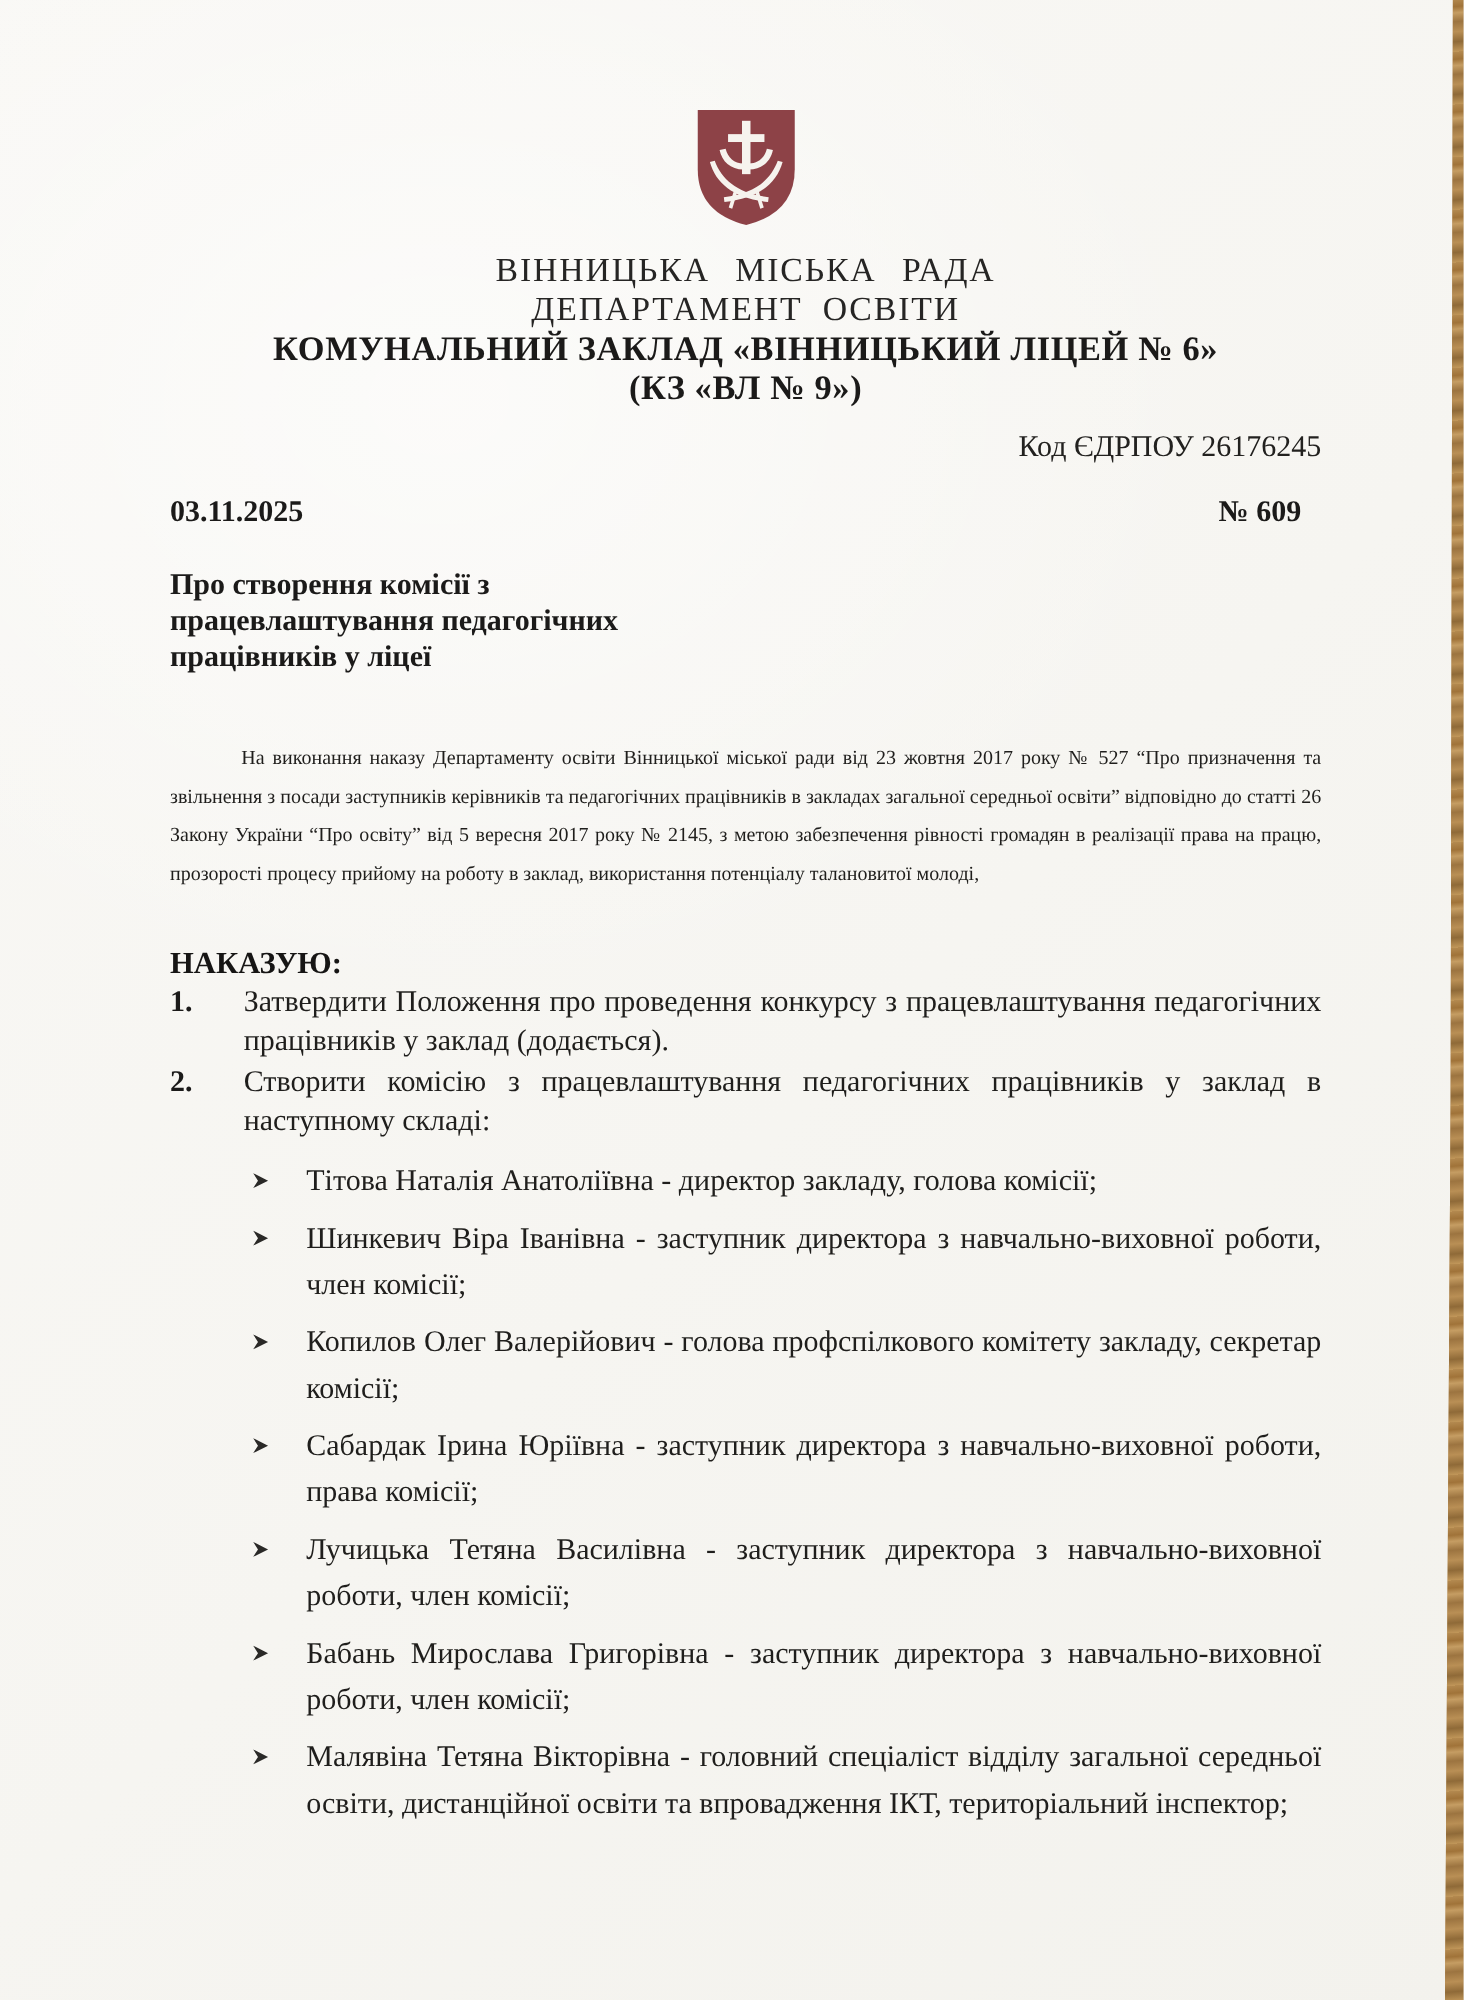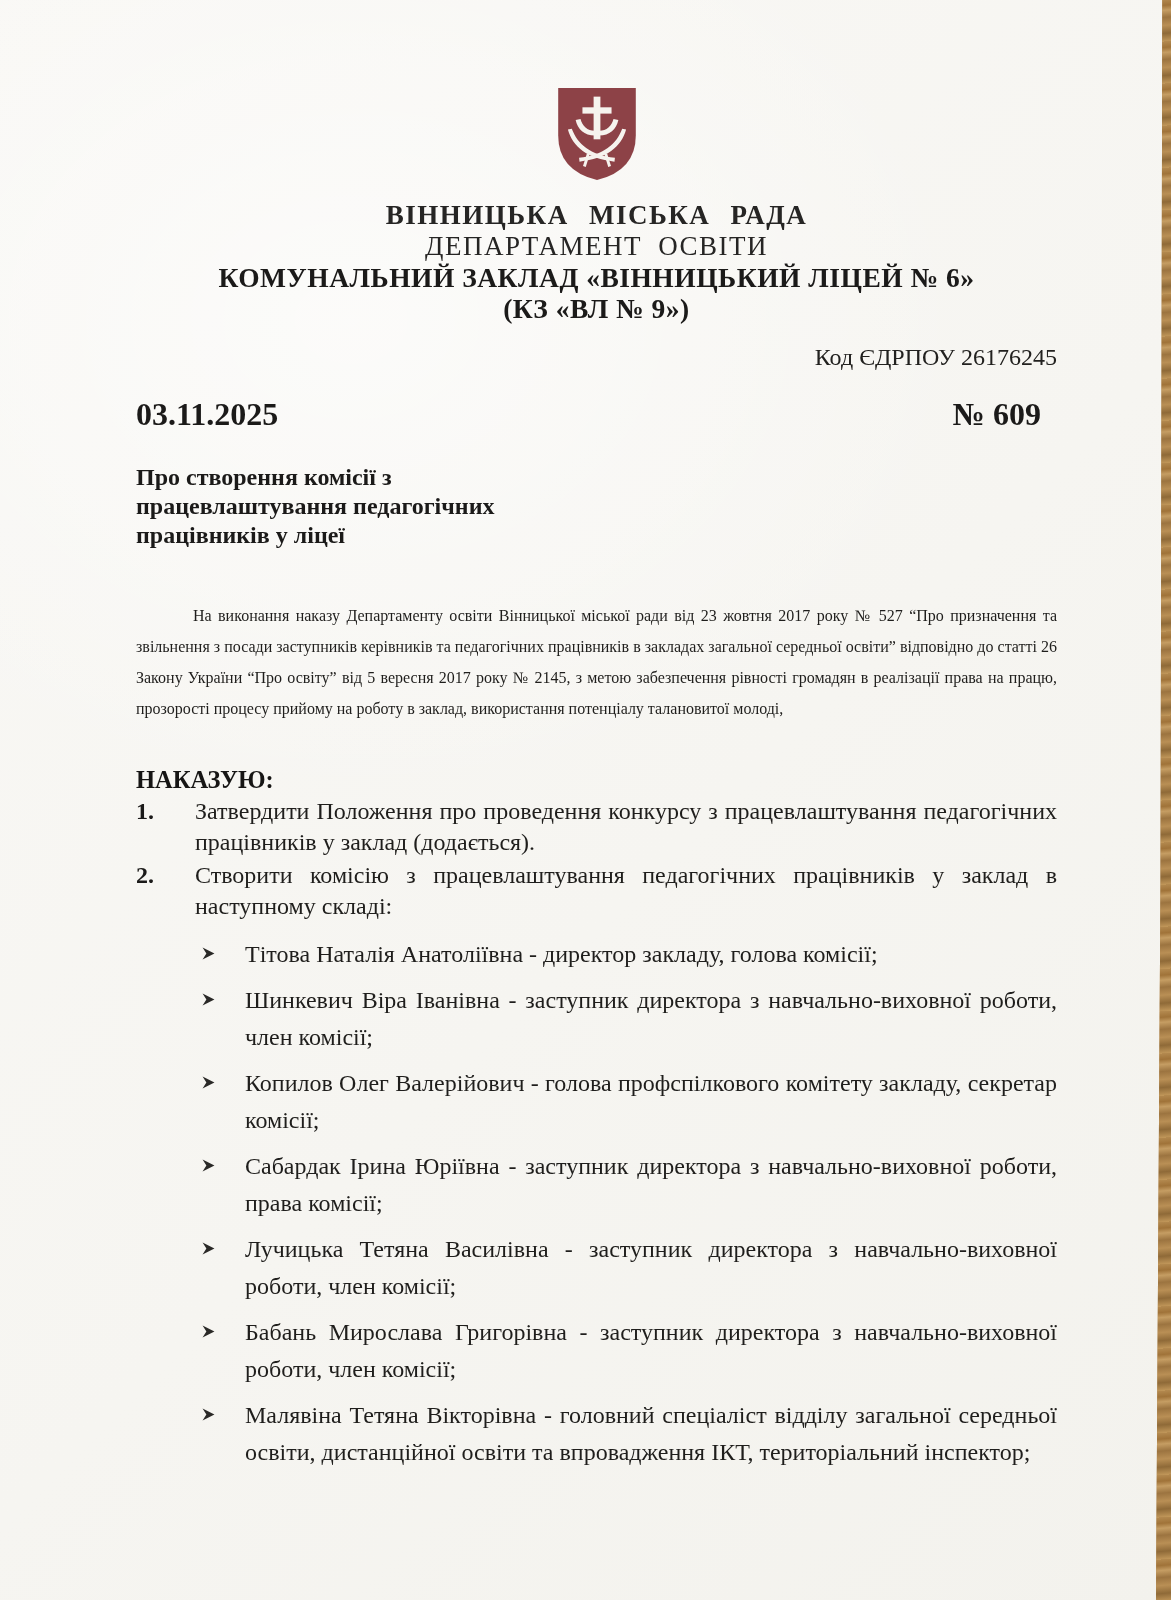--- a/index.html
+++ b/index.html
@@ -27,34 +27,34 @@
       #ad8148;
     clip-path:polygon(42% 0,100% 0,100% 100%,0 100%,30% 55%);
   }
   .content{
     position:absolute;left:136px;top:0;width:921px;
   }
   .emblem-wrap{ text-align:center; padding-top:85px; }
   .emblem-wrap svg{ display:inline-block; }
 
   .org{ text-align:center; font-size:27px; letter-spacing:1.5px; line-height:31px; color:#262524;}
-  .org.first{ margin-top:14px; word-spacing:12px;font-weight:bold; }
+  .org.first{ margin-top:14px; word-spacing:12px; }
   .org.second{ word-spacing:8px; }
   .org.bold{ font-weight:bold; font-size:27.5px; letter-spacing:.5px; color:#1b1a19;}
 
   .edrpou{ text-align:right; margin-top:20px; font-size:24px; color:#22211f;}
 
   .doc-type{
     text-align:center; margin-top:24px;
     font-weight:bold; font-size:29px; letter-spacing:15px;
     color:#1b1a19;
   }
   .date-row{
     display:flex; justify-content:space-between; align-items:flex-end;
-    margin-top:25px; font-weight:bold; font-size:32px; color:#1b1a19;
+    margin-top:25px; font-weight:bold; font-size:24px; color:#1b1a19;
   }
   .date-row .doc-number{ padding-right:16px; }
 
   .subject{
     margin-top:30px; width:420px;
     font-weight:bold; font-size:24px; line-height:29px; color:#1b1a19;
   }
 
   .preamble{
     margin-top:50px;

